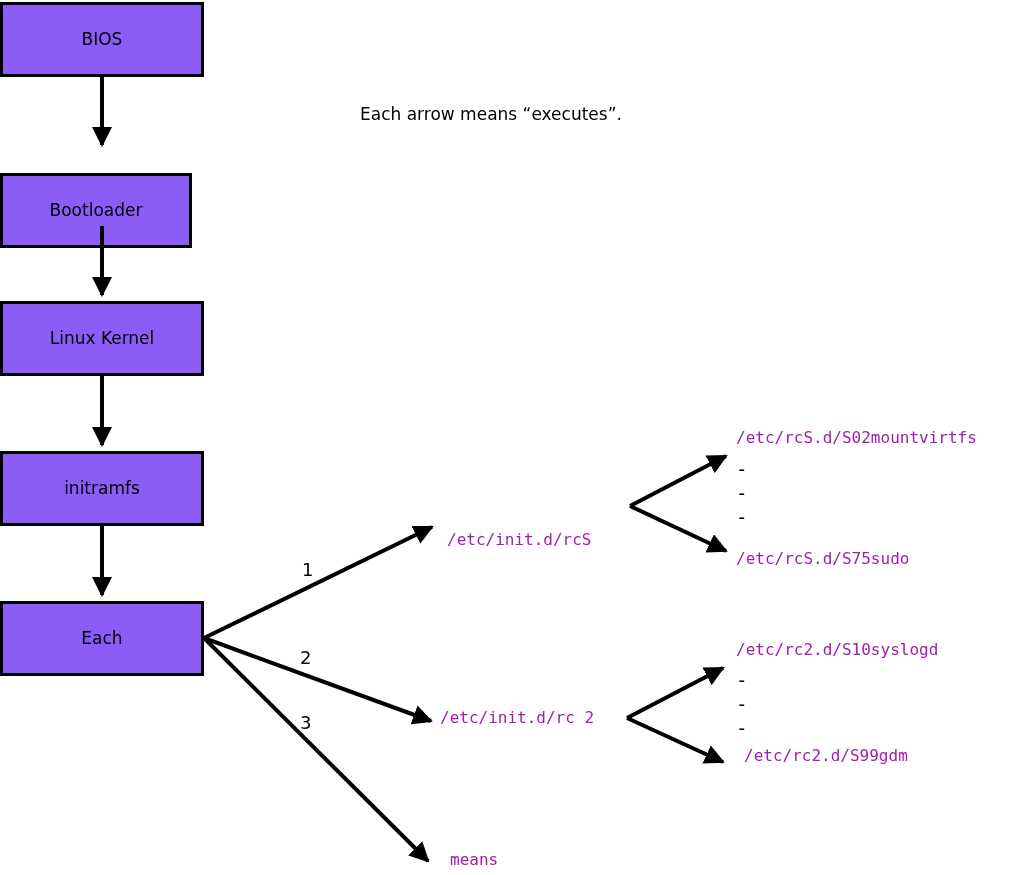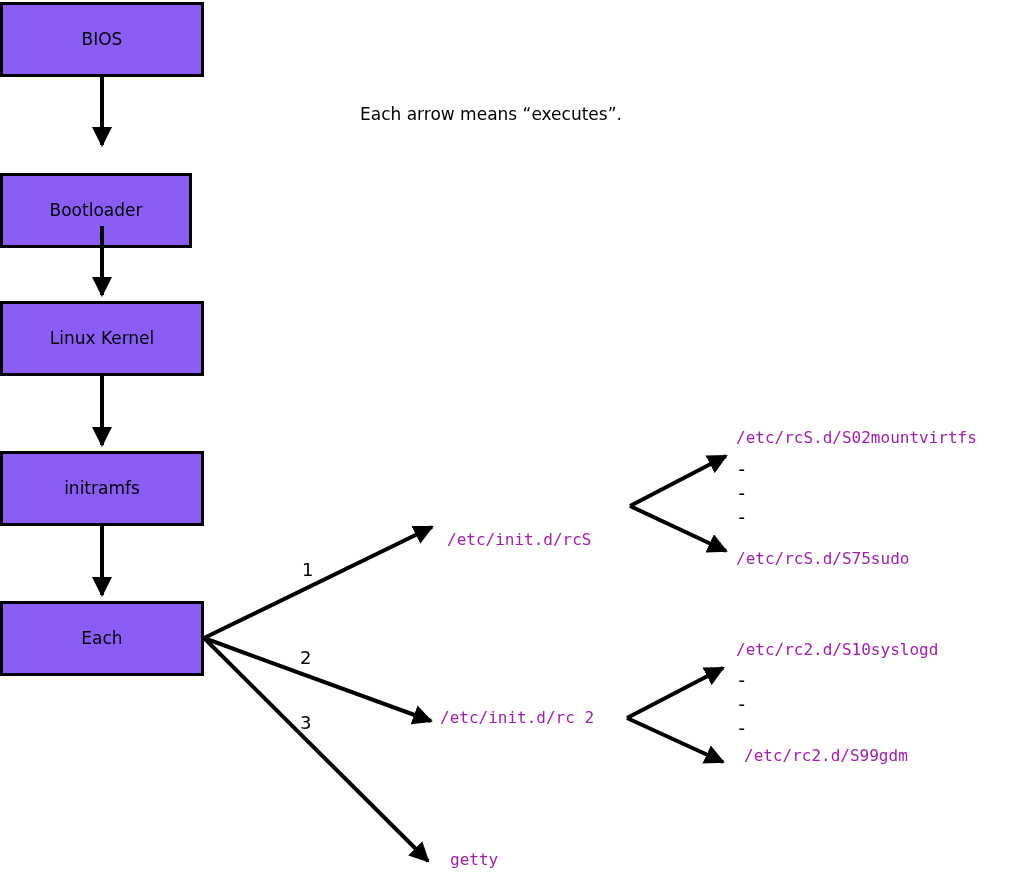--- a/index.html
+++ b/index.html
@@ -125,21 +125,21 @@
   </svg>
 
   <div class="note-label" style="left:360px; top:106px;">Each arrow means “executes”.</div>
 
   <div class="num-label" style="left:302px; top:561px;">1</div>
   <div class="num-label" style="left:300px; top:649px;">2</div>
   <div class="num-label" style="left:300px; top:714px;">3</div>
 
   <div class="mono-label" style="left:447px; top:532px;">/etc/init.d/rcS</div>
   <div class="mono-label" style="left:440px; top:710px;">/etc/init.d/rc 2</div>
-  <div class="mono-label" style="left:450px; top:852px;">getty</div>
+  <div class="mono-label" style="left:450px; top:852px;">means</div>
 
   <div class="mono-label" style="left:736px; top:430px;">/etc/rcS.d/S02mountvirtfs</div>
   <div class="dash-label" style="left:736px; top:460px;">-</div>
   <div class="dash-label" style="left:736px; top:484px;">-</div>
   <div class="dash-label" style="left:736px; top:508px;">-</div>
   <div class="mono-label" style="left:736px; top:536px;margin-top:15px;">/etc/rcS.d/S75sudo</div>
 
   <div class="mono-label" style="left:736px; top:642px;">/etc/rc2.d/S10syslogd</div>
   <div class="dash-label" style="left:736px; top:671px;">-</div>
   <div class="dash-label" style="left:736px; top:695px;">-</div>

